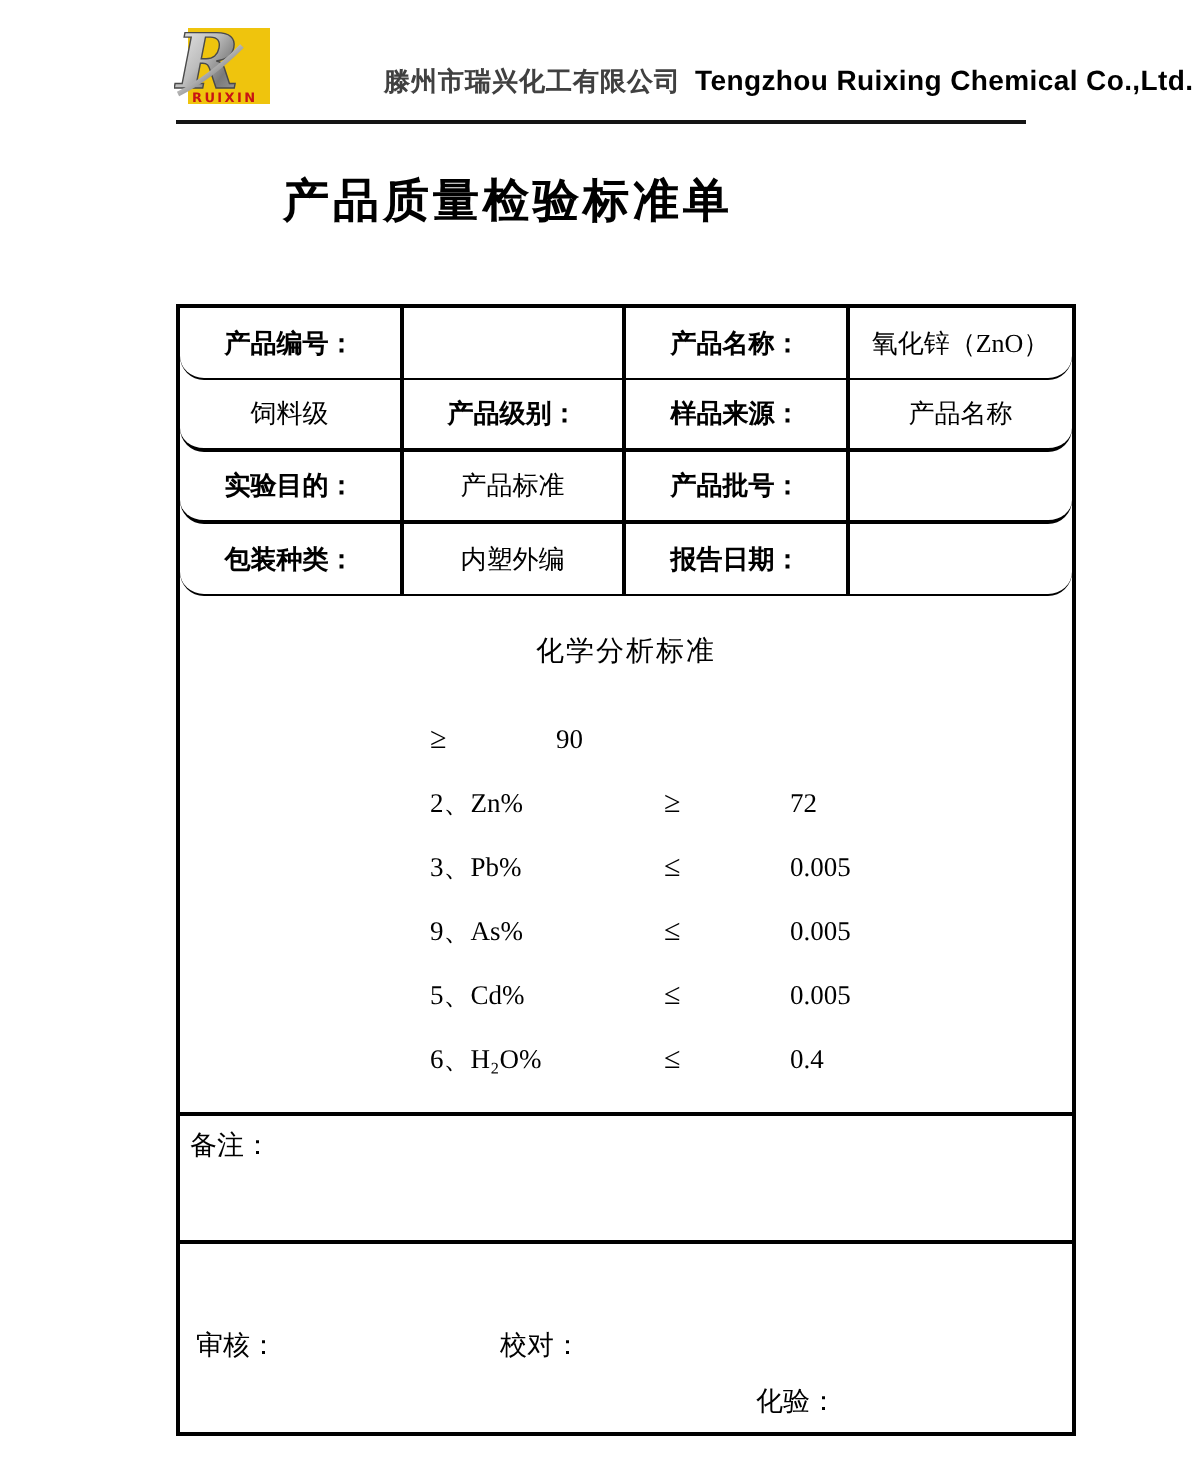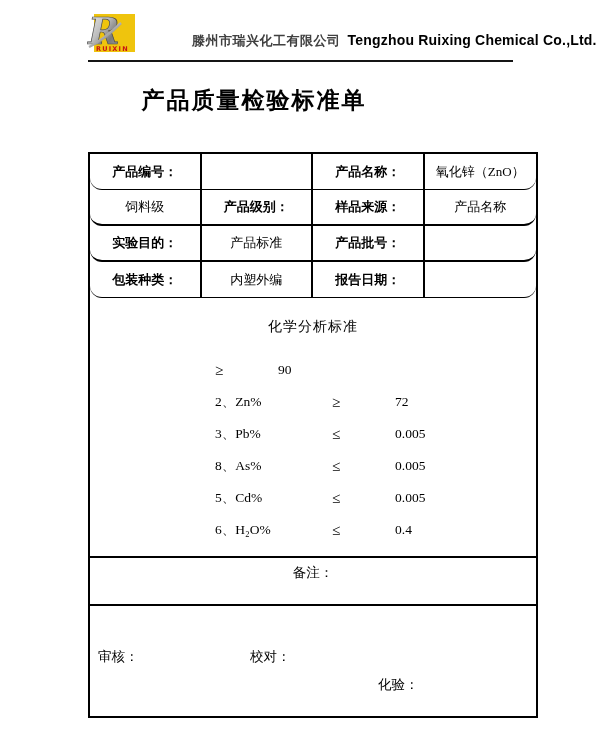--- a/index.html
+++ b/index.html
@@ -84,26 +84,25 @@
     height: 32px;
     display: flex; align-items: center;
     padding-left: 125px;
     font-size: 13.5px;
   }
   .item-name { width: 117px; }
   .item-op { width: 63px; font-size: 15px; }
   .item-value { }
 
   .remarks {
-    height: 48px;
+    height: 64px;
     border-bottom: 2px solid #000;
     font-family: "Liberation Serif", serif;
     font-size: 13.5px;
-    padding: 6px 24px;
-    text-align: center;
+    padding: 6px 5px;
   }
   .signatures {
     flex: 1 1 auto;
     position: relative;
     font-family: "Liberation Serif", serif;
     font-size: 13.5px;
   }
   .sig-review   { position: absolute; left: 8px;   top: 42px; }
   .sig-proof    { position: absolute; left: 160px; top: 42px; }
   .sig-test     { position: absolute; left: 288px; top: 42px; margin-top: 28px; }
@@ -176,21 +175,21 @@
         <span class="item-name">2、Zn%</span>
         <span class="item-op">≥</span>
         <span class="item-value">72</span>
       </div>
       <div class="item-row">
         <span class="item-name">3、Pb%</span>
         <span class="item-op">≤</span>
         <span class="item-value">0.005</span>
       </div>
       <div class="item-row">
-        <span class="item-name">8、As%</span>
+        <span class="item-name">9、As%</span>
         <span class="item-op">≤</span>
         <span class="item-value">0.005</span>
       </div>
       <div class="item-row">
         <span class="item-name">5、Cd%</span>
         <span class="item-op">≤</span>
         <span class="item-value">0.005</span>
       </div>
       <div class="item-row">
         <span class="item-name">6、H₂O%</span>

